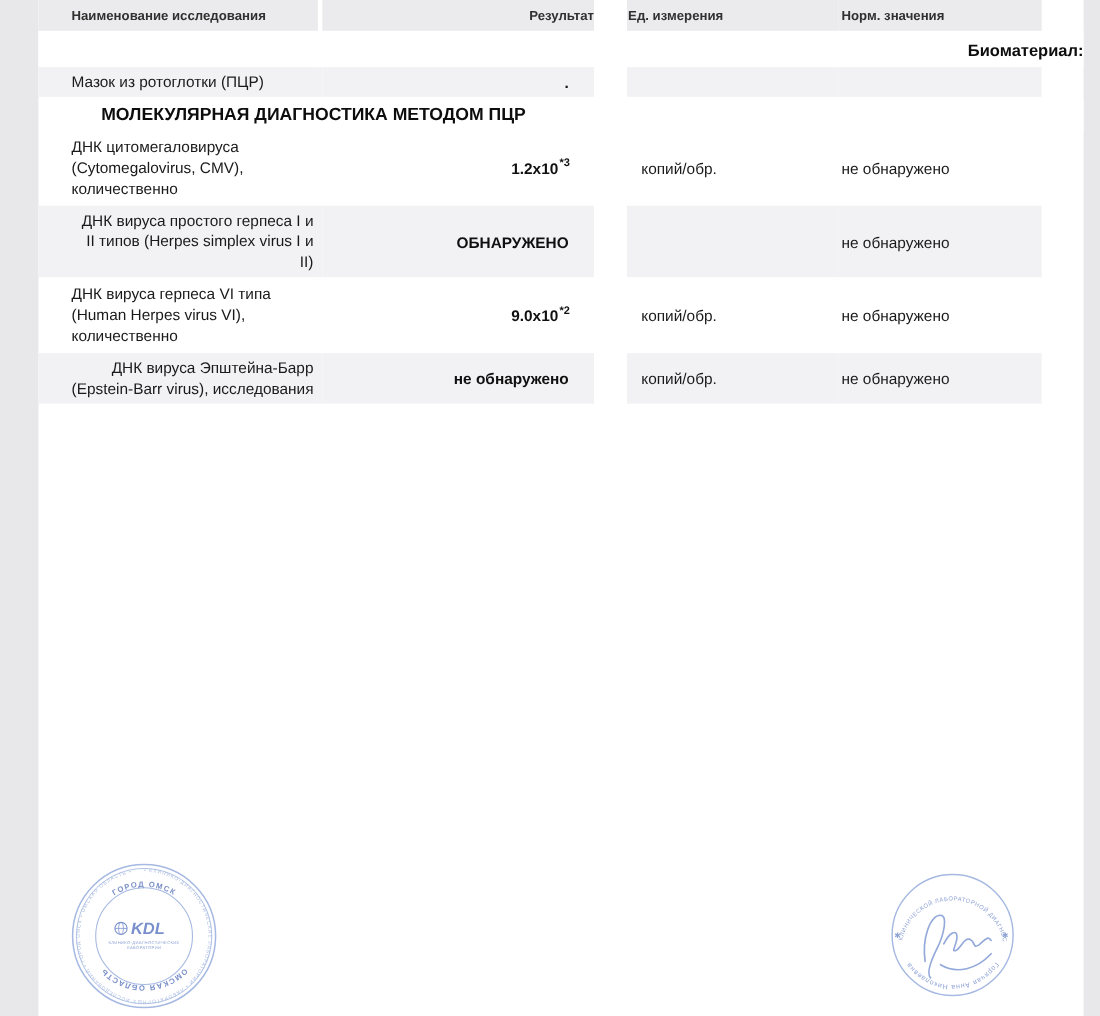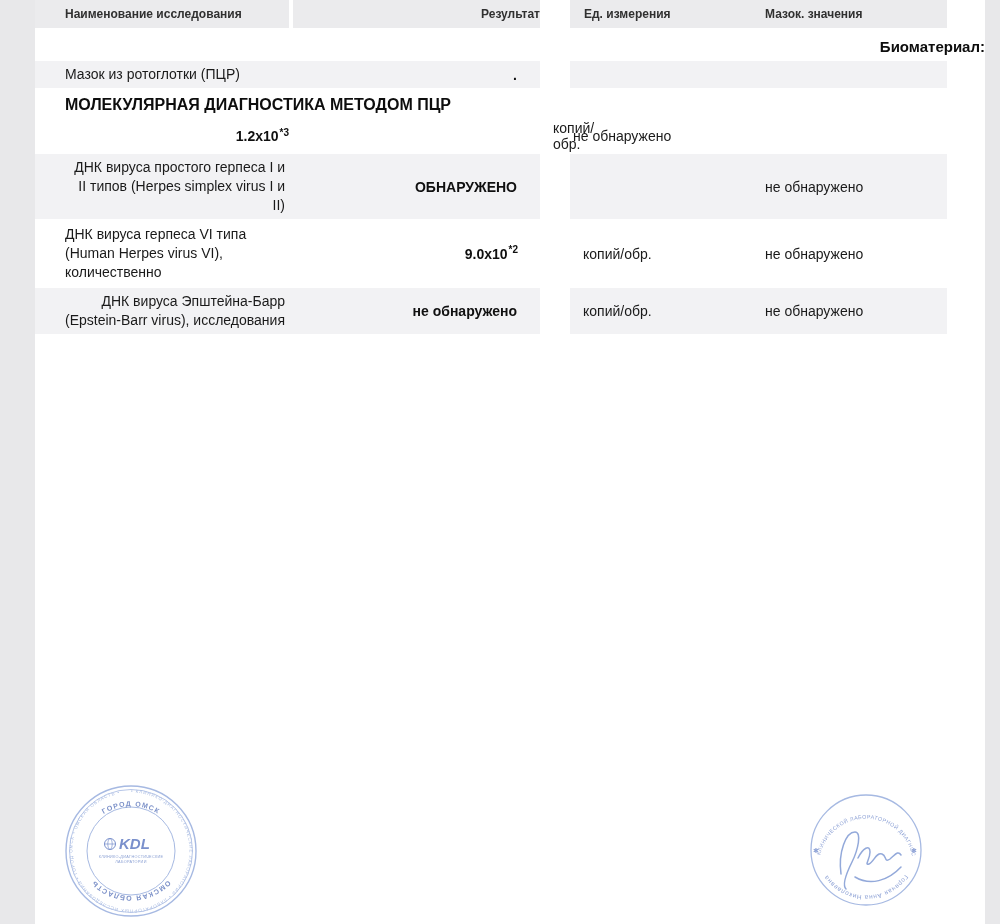--- a/index.html
+++ b/index.html
@@ -23,27 +23,27 @@
   .cell { display:flex; align-items:center; }
 
   
   .thead { height:28px; }
   .thead .hcell {
     background:#ebebed;
     font-size:12px; font-weight:700; color:#303030;
   }
   .h-name   { padding-left:30px; }
   .h-result { justify-content:flex-end; }
-  .h-units  { padding-left:14px; }
+  .h-units  { padding-left:1px; }
   .h-norm   { padding-left:3px; }
 
   
   .row-section { padding:6px 0 6px 30px; font-weight:700; color:#0d0d0d; background:#fff; }
   .sec-biomaterial { font-size:15px; padding-top:10px;text-align:right; }
-  .sec-pcr { font-size:16px; }
+  .sec-pcr { font-size:16px;margin-left:27px; }
 
   
   .row-data { margin-bottom:2px; font-size:14px; color:#1a1a1a; }
   .row-data.shaded .sh { background:#f2f2f4;text-align:right; }
   .c-name { padding:4px 4px 4px 30px; line-height:19px; }
   .c-result {
     justify-content:flex-end; padding-right:22px;
     font-weight:700; font-size:14px; color:#101010;
   }
   .res-sup { font-size:10px; font-weight:700; position:relative; top:-4px; margin-left:1px; }
@@ -69,21 +69,21 @@
 <body>
 
 <div class="page">
 
   <div class="grid thead">
     <div class="cell hcell h-name">Наименование исследования</div>
     <div class="cell"></div>
     <div class="cell hcell h-result">Результат</div>
     <div class="cell"></div>
     <div class="cell hcell h-units">Ед. измерения</div>
-    <div class="cell hcell h-norm">Мазок. значения</div>
+    <div class="cell hcell h-norm">Норм. значения</div>
     <div class="cell"></div>
   </div>
 
   <div class="row-section sec-biomaterial">Биоматериал:</div>
 
   <div class="grid row-data shaded">
     <div class="cell c-name sh">Мазок из ротоглотки (ПЦР)</div>
     <div class="cell sh"></div>
     <div class="cell c-result sh">
         <span>.</span>
@@ -91,20 +91,21 @@
       </div>
     <div class="cell"></div>
     <div class="cell c-units sh"></div>
     <div class="cell c-norm sh"></div>
     <div class="cell"></div>
   </div>
 
   <div class="row-section sec-pcr">МОЛЕКУЛЯРНАЯ ДИАГНОСТИКА МЕТОДОМ ПЦР</div>
 
   <div class="grid row-data">
+    <div class="cell c-name">ДНК цитомегаловируса (Cytomegalovirus, CMV), количественно</div>
     <div class="cell"></div>
     <div class="cell c-result">
         <span>1.2x10</span>
         <span class="res-sup">*3</span>
       </div>
     <div class="cell"></div>
     <div class="cell c-units">копий/обр.</div>
     <div class="cell c-norm">не обнаружено</div>
     <div class="cell"></div>
   </div>

